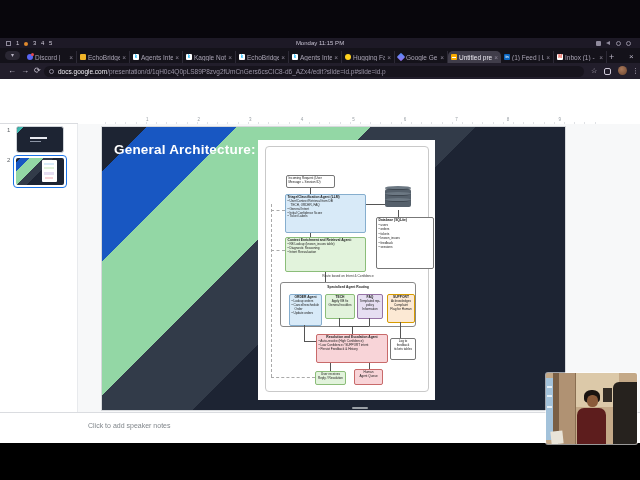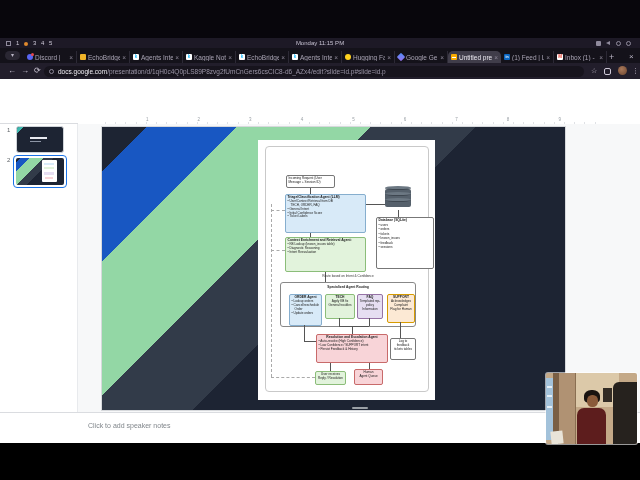--- a/index.html
+++ b/index.html
@@ -356,20 +356,21 @@
             <div class="b1"></div>
               <div class="b2"></div>
               <div class="b3"></div>
               <div class="b4"></div>
           </div>
         </div>
       </div>
     </div>
 
     <div id="slide">
+      <div id="slide-title">General Architecture:</div>
 
       <div id="dpanel">
         <div id="douter"></div>
 
         <div class="dbox bx-white" style="left:28px;top:35px;width:49px;height:13px">
           <div>Incoming Request (User</div>
           <div>Message + Session ID)</div>
         </div>
         <div class="vline" style="left:52px;top:48px;height:6px"></div>
 

